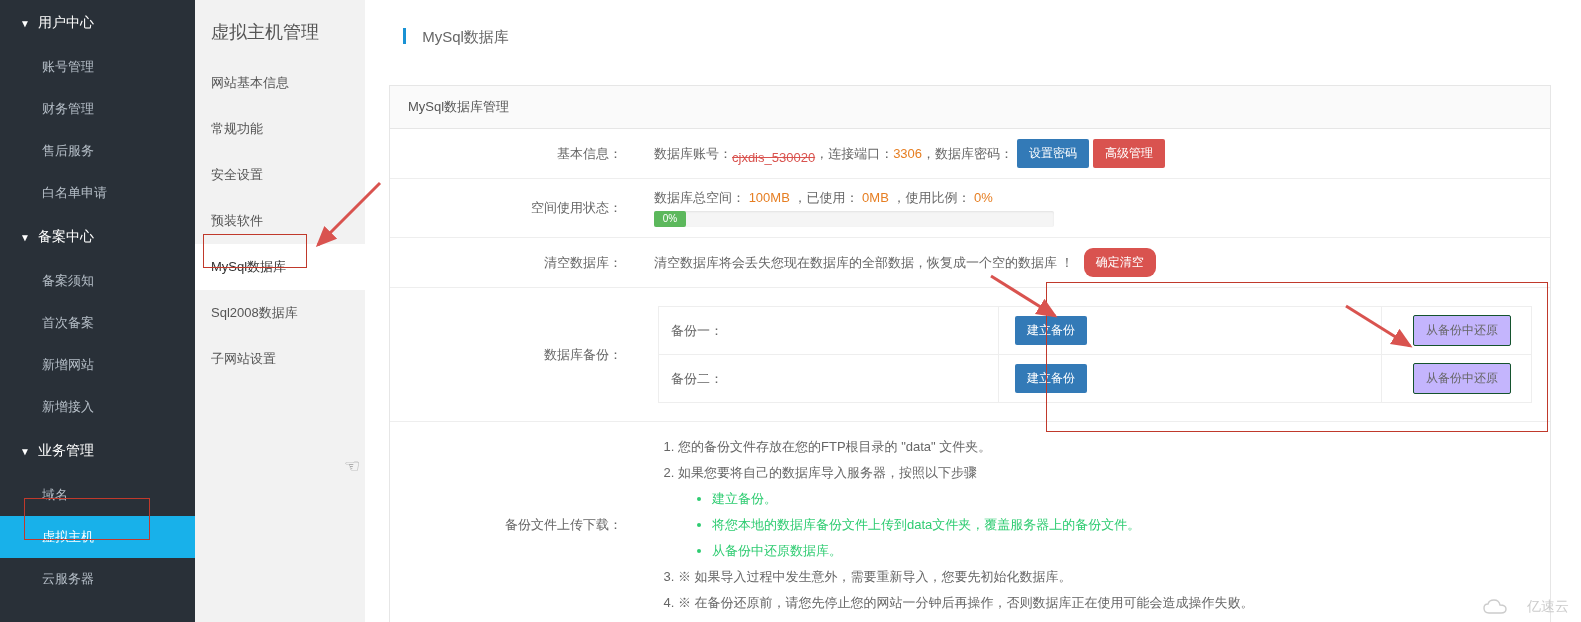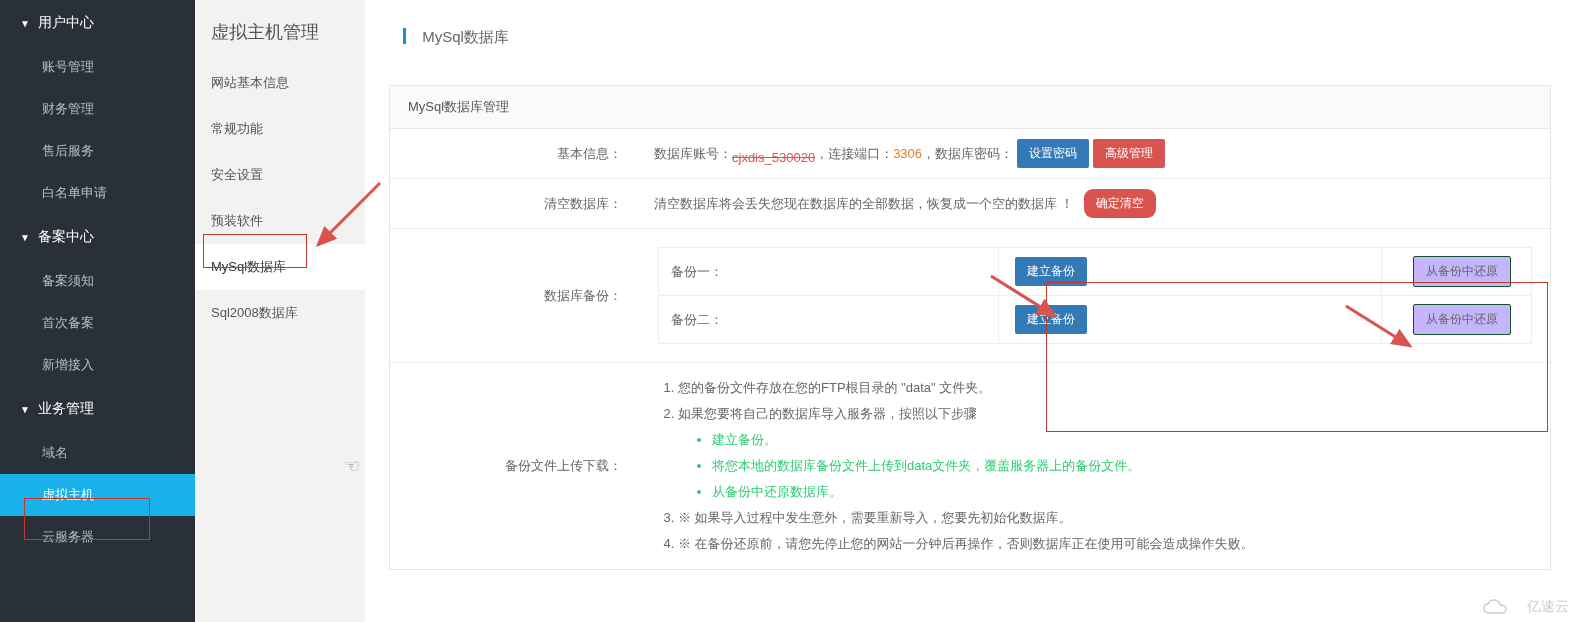--- a/index.html
+++ b/index.html
@@ -74,20 +74,21 @@
   <div class="item">财务管理</div>
   <div class="item">售后服务</div>
   <div class="item">白名单申请</div>
 
   <div class="group-header">
     <span class="caret">▼</span>
     <span>备案中心</span>
   </div>
   <div class="item">备案须知</div>
   <div class="item">首次备案</div>
+  <div class="item">新增网站</div>
   <div class="item">新增接入</div>
 
   <div class="group-header">
     <span class="caret">▼</span>
     <span>业务管理</span>
   </div>
   <div class="item">域名</div>
   <div class="item active">虚拟主机</div>
   <div class="item">云服务器</div>
 
@@ -95,20 +96,21 @@
 </div>
 
 <div class="sidebar2">
   <div class="title">虚拟主机管理</div>
   <div class="item">网站基本信息</div>
   <div class="item">常规功能</div>
   <div class="item">安全设置</div>
   <div class="item">预装软件</div>
   <div class="item active">MySql数据库</div>
   <div class="item">Sql2008数据库</div>
+  <div class="item">子网站设置</div>
 
   <div class="box-red-2" style="left:8px; top:234px; width:104px; height:34px;"></div>
 </div>
 
 <span class="hand-icon">☜</span>
 
 <div class="main">
   <div class="breadcrumb">
     <span class="bar"></span>
     <span>MySql数据库</span>
@@ -124,20 +126,36 @@
           <span>数据库账号：</span>
           <span class="red-text strike">cjxdis_530020</span>
           <span>，连接端口：</span>
           <span class="orange-num">3306</span>
           <span>，数据库密码：</span>
           <button class="btn btn-blue">设置密码</button>
           <button class="btn btn-red">高级管理</button>
         </div>
       </div>
 
+      <div class="row">
+        <div class="row-label">空间使用状态：</div>
+        <div class="row-content" style="flex-direction:column; align-items:flex-start;">
+          <div>
+            <span>数据库总空间：</span>
+            <span class="orange-num">100MB</span>
+            <span>，已使用：</span>
+            <span class="orange-num">0MB</span>
+            <span>，使用比例：</span>
+            <span class="orange-num">0%</span>
+          </div>
+          <div class="progress-wrap">
+            <div class="progress-bar">0%</div>
+          </div>
+        </div>
+      </div>
 
       <div class="row">
         <div class="row-label">清空数据库：</div>
         <div class="row-content">
           <span>清空数据库将会丢失您现在数据库的全部数据，恢复成一个空的数据库 ！</span>
           <button class="btn btn-red" style="margin-left:10px;border-radius:9px;">确定清空</button>
         </div>
       </div>
 
       <div class="row">

